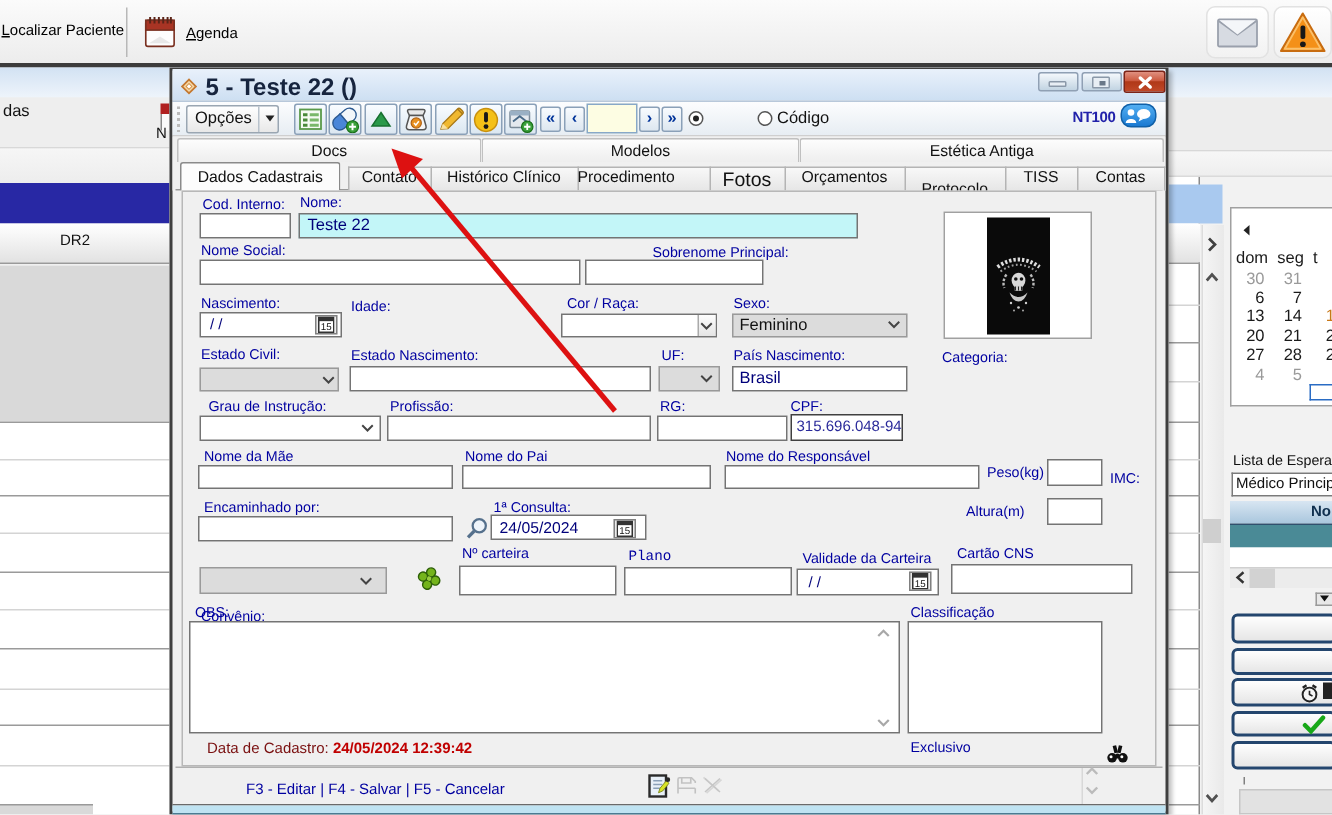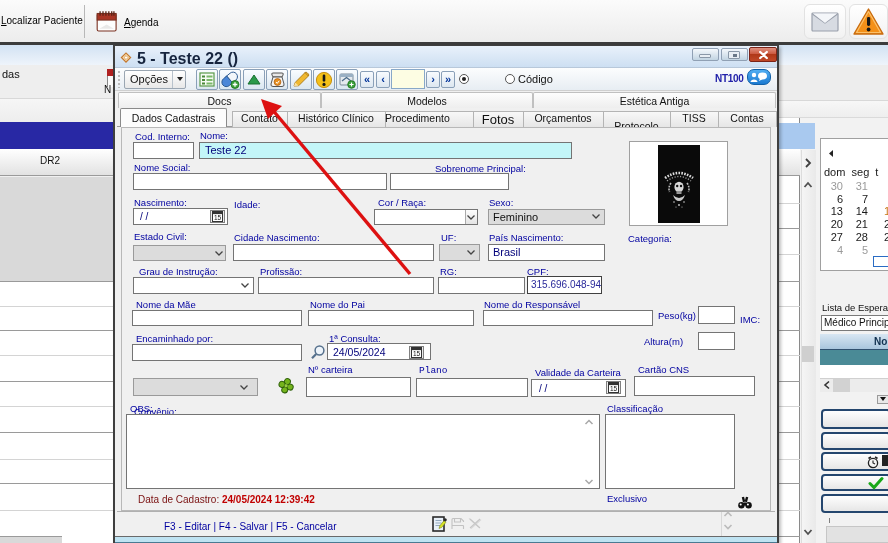--- a/index.html
+++ b/index.html
@@ -331,21 +331,21 @@
 <div class="abs" style="left:493px;top:211px;font-size:11px;color:#111;">Feminino</div>
 <svg class="abs" style="left:591px;top:213px;" width="10" height="7" viewBox="0 0 10 7">
     <path d="M1.5 1.5 L5 5 L8.5 1.5" fill="none" stroke="#444" stroke-width="1.3"></path>
   </svg>
 
 <div class="lbl" style="left:134px;top:231px;">Estado Civil:</div>
 <div class="gcombo" style="left:133px;top:245px;width:93px;height:16px;"></div>
 <svg class="abs" style="left:214px;top:250px;" width="10" height="7" viewBox="0 0 10 7">
     <path d="M1.5 1.5 L5 5 L8.5 1.5" fill="none" stroke="#444" stroke-width="1.3"></path>
   </svg>
-<div class="lbl" style="left:234px;top:232px;">Cidade Nascimento:</div>
+<div class="lbl" style="left:234px;top:232px;">Estado Nascimento:</div>
 <div class="inp" style="left:233px;top:244px;width:201px;height:17px;"></div>
 <div class="lbl" style="left:441px;top:232px;">UF:</div>
 <div class="gcombo" style="left:439px;top:244px;width:41px;height:17px;"></div>
 <svg class="abs" style="left:466px;top:249px;" width="10" height="7" viewBox="0 0 10 7">
     <path d="M1.5 1.5 L5 5 L8.5 1.5" fill="none" stroke="#444" stroke-width="1.3"></path>
   </svg>
 <div class="lbl" style="left:489px;top:232px;">País Nascimento:</div>
 <div class="inp" style="left:488px;top:244px;width:117px;height:17px;"></div>
 <div class="abs" style="left:493px;top:246px;font-size:11px;color:#00007a;">Brasil</div>
 <div class="lbl" style="left:628px;top:233px;">Categoria:</div>

